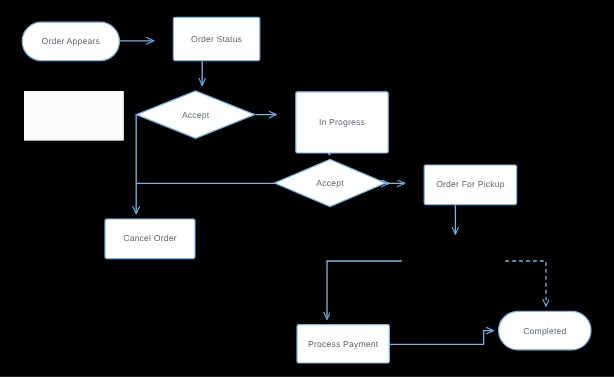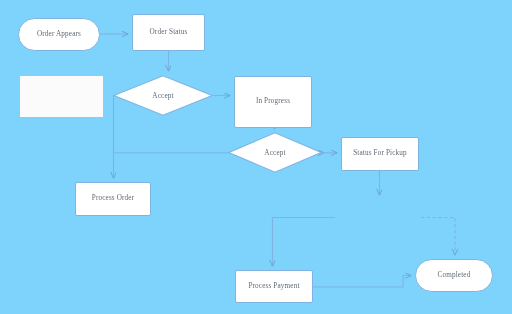--- a/index.html
+++ b/index.html
@@ -11,22 +11,21 @@
     width: 512px;
     height: 314px;
     background: #f4f5f7;
     font-family: "Liberation Sans", sans-serif;
     overflow: hidden;
   }
   #canvas {
     position: relative;
     width: 512px;
     height: 314px;
-    background: #7dd3fc;
-    font-family: Liberation Serif, serif;
+    background: #000000;
   }
   #edges {
     position: absolute;
     left: 0;
     top: 0;
     width: 512px;
     height: 314px;
   }
   .node {
     position: absolute;
@@ -39,20 +38,21 @@
     display: flex;
     align-items: center;
     justify-content: center;
     text-align: center;
     line-height: 1.1;
     z-index: 3;
     white-space: nowrap;
   }
   .node.rect {
     border-radius: 2px;
+    margin-left: 12px;
   }
   .node.pill {
     border-radius: 999px;
   }
   .node.ghost {
     background: #fbfbfc;
     border: 1px solid #fafafb;
     color: transparent;
     z-index: 1;
   }
@@ -135,22 +135,22 @@
 
   <div class="node rect" style="left:234px; top:76px; width:78px; height:52px;">In Progress</div>
 
   <div class="diamond" style="left:228px; top:132px; width:94px; height:41px;">
     <svg width="94" height="41" viewBox="0 0 94 41" xmlns="http://www.w3.org/2000/svg">
       <path d="M0.8,20.5 L47,0.8 L93.2,20.5 L47,40.2 Z" fill="#ffffff" stroke="#7fb3e0" stroke-width="1.1"></path>
     </svg>
     <div class="dlabel">Accept</div>
   </div>
 
-  <div class="node rect" style="left:341px; top:137px; width:78px; height:34px;">Status For Pickup</div>
+  <div class="node rect" style="left:341px; top:137px; width:78px; height:34px;">Order For Pickup</div>
 
-  <div class="node rect" style="left:75px; top:182px; width:76px; height:34px;">Process Order</div>
+  <div class="node rect" style="left:75px; top:182px; width:76px; height:34px;">Cancel Order</div>
 
 
   <div class="node rect" style="left:235px; top:270px; width:78px; height:33px;">Process Payment</div>
 
   <div class="node pill" style="left:415px; top:259px; width:78px; height:33px;">Completed</div>
 
 </div>
 
 </body></html>

